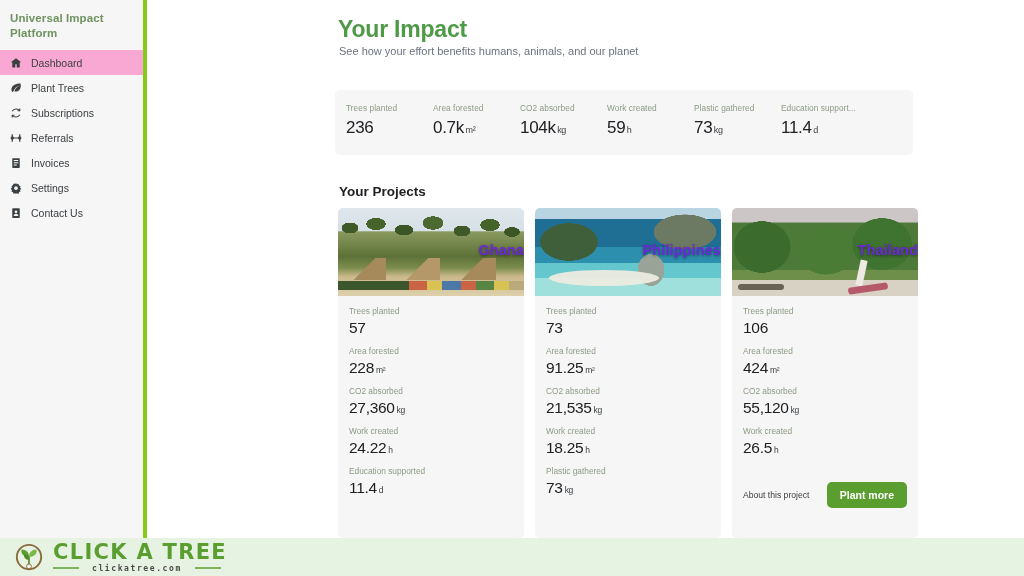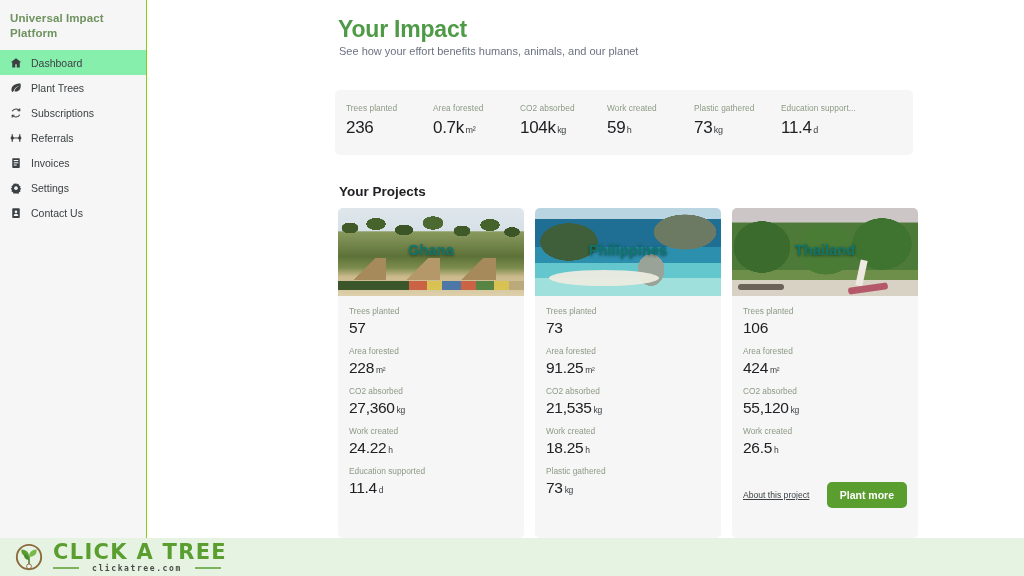--- a/index.html
+++ b/index.html
@@ -9,36 +9,36 @@
     background: #ffffff;
     overflow: hidden;
   }
   #app { position: relative; width: 1024px; height: 576px; background:#fff; }
 
   
   #sidebar {
     position: absolute; left: 0; top: 0;
     width: 147px; height: 538px;
     background: #f5f6f5;
-    border-right: 1px solid #84cc16;
+    border-right: 4px solid #84cc16;
   }
   #brand {
     padding: 11px 10px 6px 10px;
     font-size: 11.5px; line-height: 15px;
     font-weight: 600; color: #6f9260;
     letter-spacing: .1px;
   }
   .nav { margin-top: 3px; }
   .nav-item {
     display: flex; align-items: center;
     height: 25px; padding-left: 10px; gap: 9px;
     font-size: 10.5px; color: #3c4043;
     cursor: pointer;
   }
-  .nav-item.active { background: #86efac; }
+  .nav-item.active { background: #f9a8d4; }
   .nav-ico { width: 12px; height: 12px; flex: 0 0 12px;
              display: flex; align-items: center; justify-content: center; }
   .nav-ico svg { display:block; }
   .nav-label { white-space: nowrap; }
 
   
   #main { position: absolute; left: 147px; top: 0; width: 877px; height: 538px;
           background:#fff; overflow: hidden; }
   #page-title { position:absolute; left:191px; top:16px;
     font-size: 23px; font-weight: 700; color: #4e9a47; letter-spacing: -.2px; }
@@ -71,38 +71,38 @@
   }
   #cards { position:absolute; left:191px; top:208px; display:flex; gap:11px; }
   .card {
     width: 186px; background: #f6f6f6;
     border-radius: 5px; overflow: hidden;
     position: relative; height: 330px;
   }
   .card-img { position: relative; height: 88px; overflow: hidden; }
   .card-img-title {
     position: absolute; left:0; right:0; top: 34px;
-    text-align:center; color:#0f766e; font-size: 14.5px; font-weight: 700;
+    text-align:right; color:#6d28d9; font-size: 14.5px; font-weight: 700;
     text-shadow: 0 1px 3px rgba(0,0,0,.55);
     letter-spacing: .1px;
   }
   .card-body { padding: 10px 11px 0 11px; }
   .metric { margin-bottom: 9px; }
   .metric-label { font-size: 8.3px; color: #8c9a85; }
   .metric-value { margin-top: 3px; font-size: 15.5px; color: #202124; letter-spacing:-.3px; }
   .metric-unit { font-size: 8.5px; color: #3c4043; margin-left: 2px; }
 
   .card-actions {
     position: absolute; left: 0; right: 0; bottom: 30px;
     display: flex; align-items: center; justify-content: space-between;
     padding: 0 11px;
   }
   .about-link {
     font-size: 8.6px; color: #3c4043;
-    text-decoration: underline; cursor: pointer;
+    cursor: pointer;
   }
   .plant-btn {
     background: #5a9e30; color:#fff; border:none;
     border-radius: 5px; padding: 7px 13px;
     font-size: 10.5px; font-weight: 600; cursor: pointer;
     font-family: "Liberation Sans", sans-serif;
   }
 
   
   .ph { position:absolute; inset:0; }

